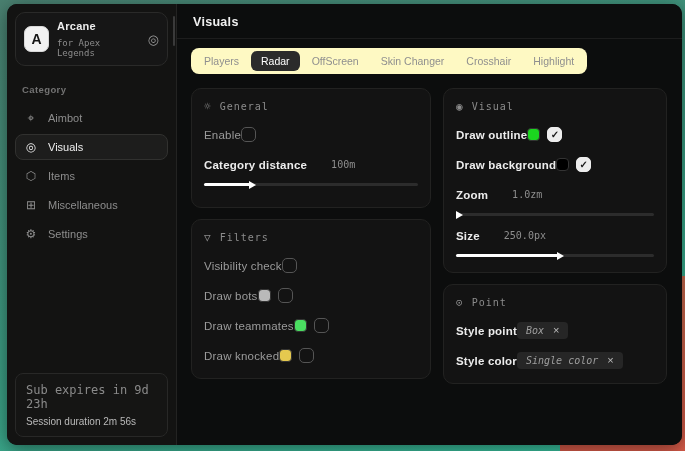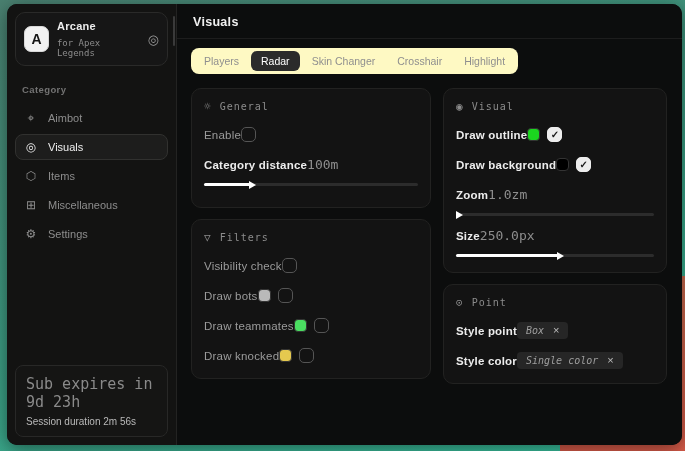--- a/index.html
+++ b/index.html
@@ -30,21 +30,21 @@
          letter-spacing:.4px;font-weight:bold; }
   .nav-item { height:26px; display:flex; align-items:center; gap:10px; padding:0 8px;
          border-radius:8px; color:#8d8d8d; font-size:11px; margin-bottom:3px;
          border:1px solid transparent; cursor:pointer; }
   .nav-item .nico { width:14px; text-align:center; font-size:12px; color:#8d8d8d; }
   .nav-item.active { background:#1d1d1c; border-color:#31312f; color:#ededed; }
   .nav-item.active .nico { color:#ededed; }
   .sb-spacer { flex:1; }
   .sb-status { border:1px solid #282827; border-radius:8px; padding:9px 10px;
          display:flex; flex-direction:column; gap:5px; background:#151514; }
-  .sb-status .l1 { font-family:"DejaVu Sans Mono", monospace; font-size:15px; color:#8a8a8a; }
+  .sb-status .l1 { font-family:"DejaVu Sans Mono", monospace; font-size:12px; color:#8a8a8a; }
   .sb-status .l2 { font-size:10px; color:#b9b9b9; }
 
   
   .main { flex:1; display:flex; flex-direction:column; background:#0c0d0d; }
   .main-header { padding:11px 16px 9px; border-bottom:1px solid #1d1d1d; }
   .main-title { font-size:12.5px; font-weight:bold; color:#f0f0f0; letter-spacing:.3px; }
   .tabs-wrap { padding:9px 14px 2px; }
   .tabs { display:inline-flex; background:#fef9c3; border-radius:8px; padding:3px; gap:2px; }
   .tab { padding:4px 10px; font-size:10.5px; color:#8f8f8f; border-radius:6px;
          cursor:pointer; white-space:nowrap; }
@@ -57,21 +57,21 @@
          padding:11px 12px 12px; display:flex; flex-direction:column; }
   .panel-title { display:flex; align-items:center; gap:8px; color:#8c8c8c;
          font-family:"DejaVu Sans Mono", monospace; font-size:10px; letter-spacing:1px;
          margin-bottom:11px; }
   .panel-title .pico { font-size:11px; color:#8c8c8c; }
   .row { display:flex; align-items:center; justify-content:flex-start;
          min-height:21px; margin-bottom:9px; }
   .row:last-child { margin-bottom:0; }
   .lbl { font-size:11.5px; color:#ececec; font-weight:bold; letter-spacing:.2px; }
   .lbl.dim { color:#9b9b9b; font-weight:normal; }
-  .val { font-family:"DejaVu Sans Mono", monospace; font-size:13px; color:#8e8e8e; }
+  .val { font-family:"DejaVu Sans Mono", monospace; font-size:10px; color:#8e8e8e;margin-left:24px; }
   .rgroup { display:flex; align-items:center; gap:7px; }
 
   .cb { width:15px; height:15px; border:1.5px solid #555; border-radius:5px;
         display:flex; align-items:center; justify-content:center; cursor:pointer; }
   .cb.checked { background:#ededed; border-color:#ededed; color:#161616;
         font-size:10px; font-weight:bold; line-height:1; }
   .swatch { width:13px; height:13px; border-radius:4px; border:1px solid #333; cursor:pointer; }
 
   .slider { position:relative; height:10px; margin:0 0 6px; cursor:pointer; }
   .slider-track { position:absolute; left:0; right:0; top:4px; height:3px;
@@ -139,20 +139,21 @@
 
   <div class="main">
     <div class="main-header">
       <div class="main-title">Visuals</div>
     </div>
 
     <div class="tabs-wrap">
       <div class="tabs">
         <div class="tab">Players</div>
         <div class="tab active">Radar</div>
+        <div class="tab">OffScreen</div>
         <div class="tab">Skin Changer</div>
         <div class="tab">Crosshair</div>
         <div class="tab">Highlight</div>
       </div>
     </div>
 
     <div class="content">
       <div class="col1">
 
         <div class="panel">

